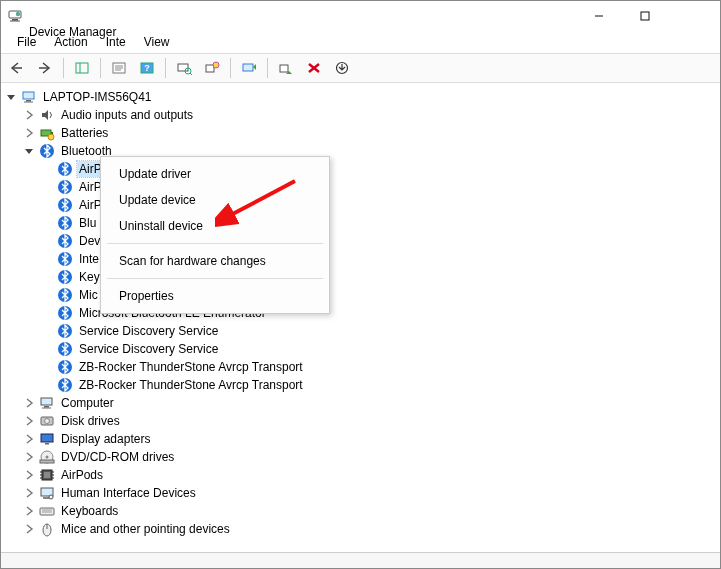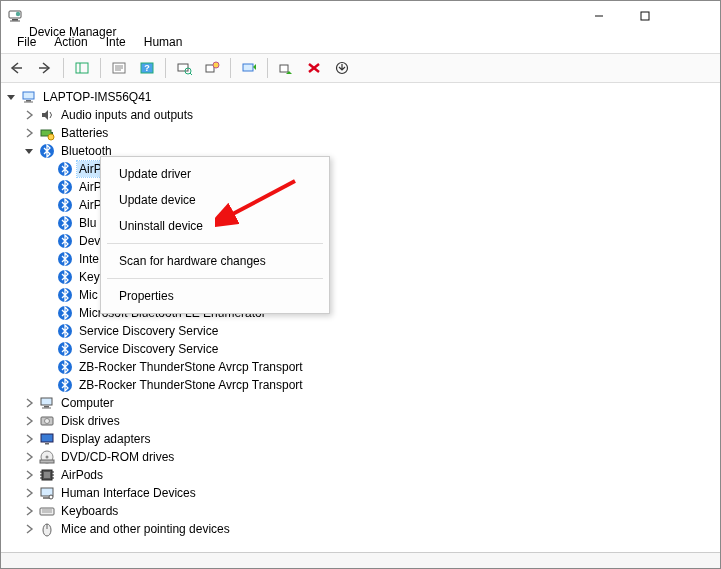--- a/index.html
+++ b/index.html
@@ -108,21 +108,21 @@
             <line x1="9" y1="1" x2="1" y2="9" stroke="#111"></line>
           </svg>
       </div>
     </div>
   </div>
 
   <div class="menubar">
     <span>File</span>
     <span>Action</span>
     <span>Inte</span>
-    <span>Human</span>
+    <span>View</span>
   </div>
 
   <div class="toolbar">
     <div class="tb-btn">
       <svg width="16" height="14">
           <path d="M9 2 L3 7 L9 12" fill="none" stroke="#444" stroke-width="1.5"></path>
           <line x1="3" y1="7" x2="13" y2="7" stroke="#444" stroke-width="1.5"></line>
         </svg>
     </div>
     <div class="tb-btn">

